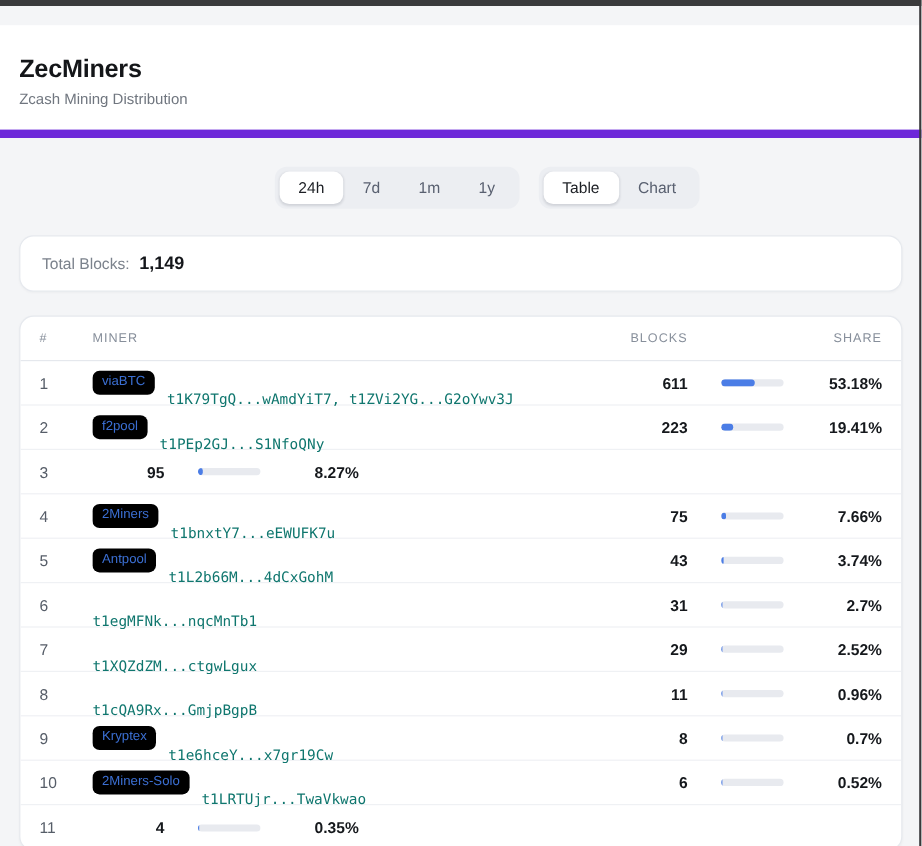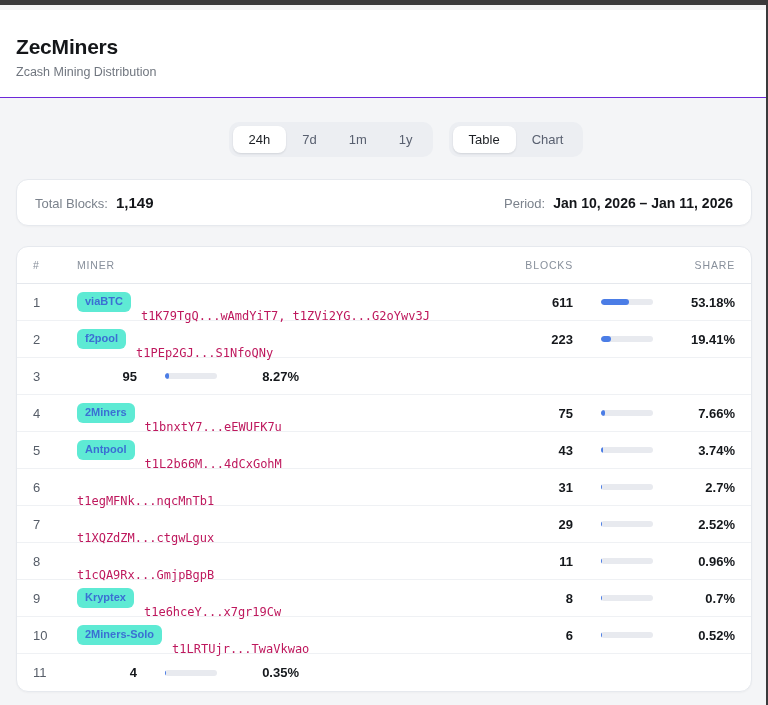--- a/index.html
+++ b/index.html
@@ -7,21 +7,21 @@
   body {
     font-family:"Liberation Sans", sans-serif;
     background:#f4f5f7;
     position:relative;
     color:#16181c;
   }
   .window-top-edge { position:absolute; top:0; left:0; width:100%; height:5px; background:#3a3a3c; z-index:10; }
   .window-right-edge { position:absolute; top:0; right:0; width:2px; height:100%; background:#3a3a3c; z-index:10; }
 
   
-  .page-header { background:#ffffff; border-bottom:1px solid #6d28d9; padding:25px 16px 18px 16px; margin-top:10px; }
+  .page-header { background:#ffffff; border-bottom:7px solid #6d28d9; padding:25px 16px 18px 16px; margin-top:21px; }
   .page-title { font-size:21px; font-weight:700; color:#141619; letter-spacing:-0.2px; }
   .page-subtitle { font-size:12.5px; color:#70767f; margin-top:6px; }
 
   
   .controls-row { display:flex; justify-content:center; gap:16px; margin-top:24px;padding-left:44px; }
   .segmented { background:#eceef2; border-radius:10px; padding:4px; display:flex; align-items:center; }
   .segment { border:none; background:transparent; font-family:inherit; font-size:13px; color:#596070;
              padding:7px 16px; border-radius:8px; cursor:pointer; line-height:1; }
   .segment.active { background:#ffffff; color:#1c1f24; font-weight:500;
                     box-shadow:0 1px 2px rgba(16,24,40,0.12); }
@@ -46,23 +46,23 @@
   .t-head { border-bottom:1px solid #e5e8ed; }
   .t-head .cell { font-size:10.5px; font-weight:500; color:#878f9b; letter-spacing:0.08em;
                   text-transform:uppercase; }
   .col-rank { width:44px; flex:none; }
   .col-miner { flex:1; display:flex; align-items:center; gap:10px; overflow:hidden; white-space:nowrap; }
   .col-blocks { width:60px; flex:none; text-align:right; }
   .col-bar { width:52px; flex:none; margin-left:28px; margin-right:14px; }
   .col-share { width:68px; flex:none; text-align:right; }
 
   .rank-num { font-size:13px; color:#565d68; }
-  .pool-badge { font-size:11px; font-weight:700; color:#3b6fd3; background:#5eead4;
+  .pool-badge { font-size:11px; font-weight:400; color:#3b6fd3; background:#000000;
                 padding:3px 8px; border-radius:6px; line-height:1.2; flex:none; }
-  .miner-address { font-family:"DejaVu Sans Mono", monospace; font-size:12px; color:#be185d;
+  .miner-address { font-family:"DejaVu Sans Mono", monospace; font-size:12px; color:#0f766e;
                    overflow:hidden; text-overflow:ellipsis;margin-top:28px; }
   .blocks-value, .share-value { font-size:13px; font-weight:700; color:#15181c; }
   .share-bar { width:52px; height:6px; border-radius:3px; background:#e8eaef; overflow:hidden; }
   .share-bar-fill { height:100%; border-radius:3px; background:#4b7de6; }
 </style>
 </head>
 <body>
 
 <div class="window-top-edge"></div>
 <div class="window-right-edge"></div>
@@ -85,24 +85,20 @@
   </div>
 </div>
 
 <main class="content">
 
   <section class="card summary-card">
     <div class="summary-group">
       <span class="summary-label">Total Blocks:</span>
       <span class="summary-value">1,149</span>
     </div>
-    <div class="summary-group">
-      <span class="summary-label">Period:</span>
-      <span class="period-value">Jan 10, 2026 – Jan 11, 2026</span>
-    </div>
   </section>
 
   <section class="card table-card">
     <div class="t-row t-head">
       <div class="cell col-rank">#</div>
       <div class="cell col-miner">Miner</div>
       <div class="cell col-blocks">Blocks</div>
       <div class="cell col-bar"></div>
       <div class="cell col-share">Share</div>
     </div>

